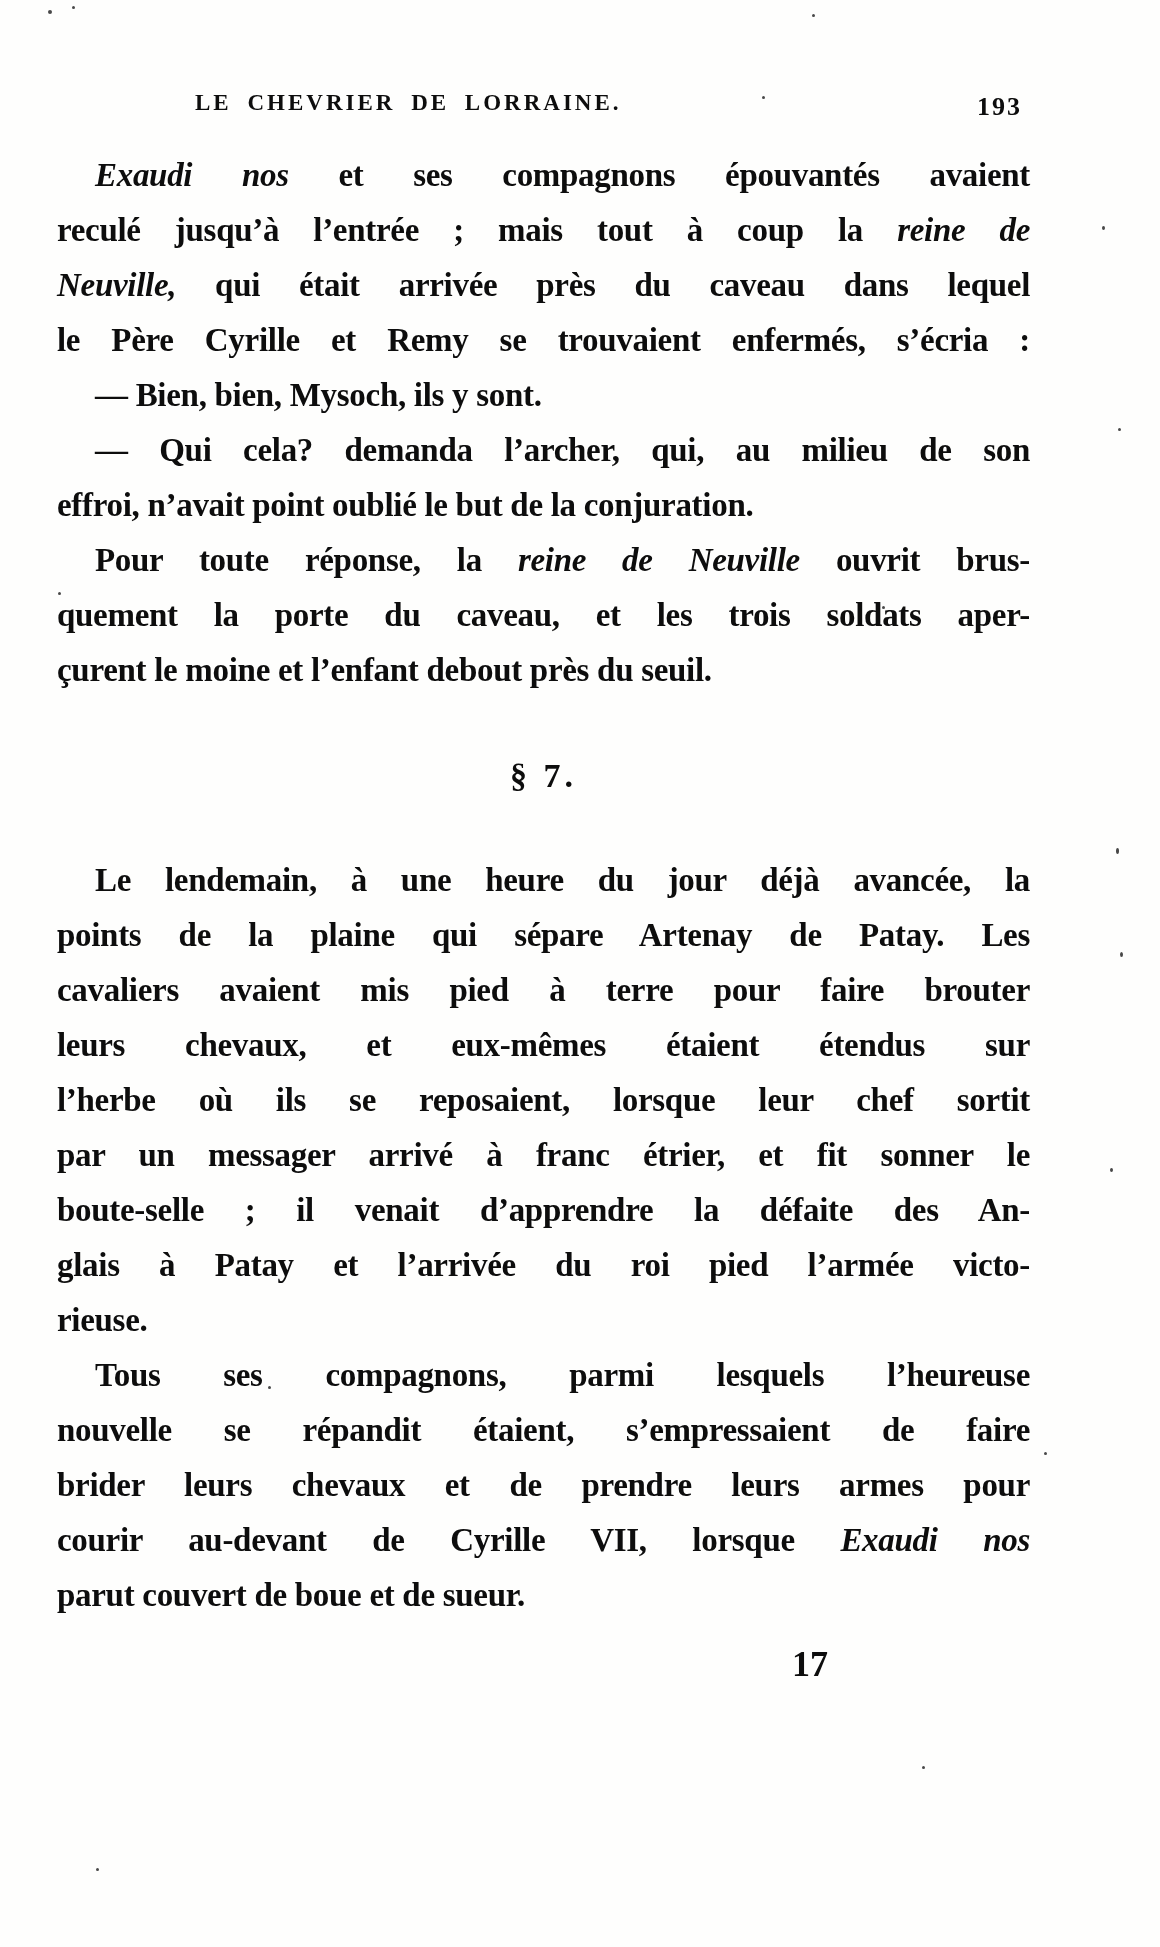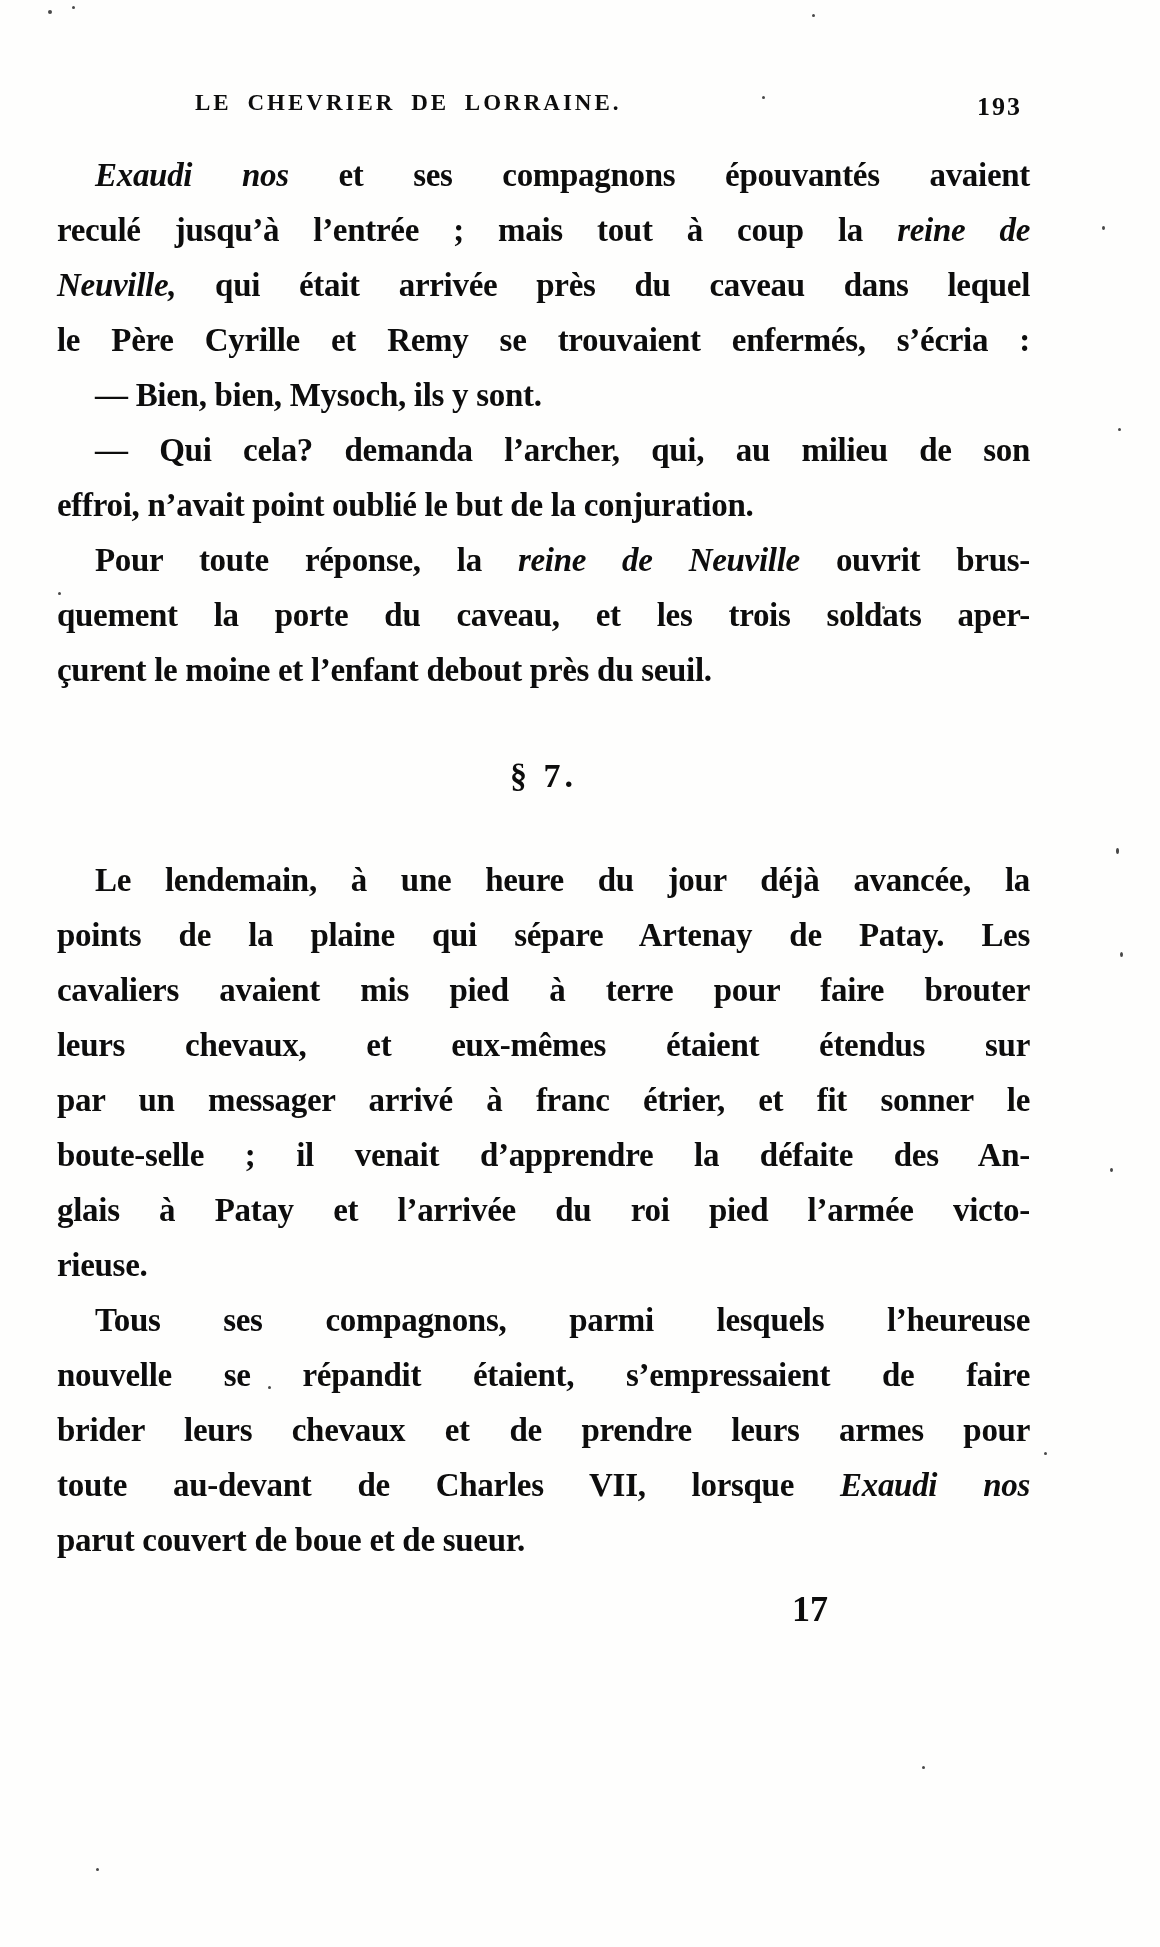--- a/index.html
+++ b/index.html
@@ -102,30 +102,31 @@
         <div class="line just ind"><span>Pour toute réponse, la </span><span class="it">reine de Neuville</span><span> ouvrit brus-</span></div>
         <div class="line just"><span>quement la porte du caveau, et les trois soldats aper-</span></div>
         <div class="line"><span>çurent le moine et l’enfant debout près du seuil.</span></div>
       </div>
       <div class="heading">§ 7.</div>
       <div class="paragraph">
         <div class="line just ind"><span>Le lendemain, à une heure du jour déjà avancée, la</span></div>
         <div class="line just"><span>points de la plaine qui sépare Artenay de Patay. Les</span></div>
         <div class="line just"><span>cavaliers avaient mis pied à terre pour faire brouter</span></div>
         <div class="line just"><span>leurs chevaux, et eux-mêmes étaient étendus sur</span></div>
+        <div class="line just"><span>l’herbe où ils se reposaient, lorsque leur chef sortit</span></div>
         <div class="line just"><span>par un messager arrivé à franc étrier, et fit sonner le</span></div>
         <div class="line just"><span>boute-selle ; il venait d’apprendre la défaite des An-</span></div>
         <div class="line just"><span>glais à Patay et l’arrivée du roi pied l’armée victo-</span></div>
         <div class="line"><span>rieuse.</span></div>
       </div>
       <div class="paragraph">
         <div class="line just ind"><span>Tous ses compagnons, parmi lesquels l’heureuse</span></div>
         <div class="line just"><span>nouvelle se répandit étaient, s’empressaient de faire</span></div>
         <div class="line just"><span>brider leurs chevaux et de prendre leurs armes pour</span></div>
-        <div class="line just"><span>toute au-devant de Charles VII, lorsque </span><span class="it">Exaudi nos</span></div>
+        <div class="line just"><span>courir au-devant de Cyrille VII, lorsque </span><span class="it">Exaudi nos</span></div>
         <div class="line"><span>parut couvert de boue et de sueur.</span></div>
       </div>
       <div class="signature">17</div>
     </div>
 
   <div class="speckle" style="left:48px; top:10px; width:4px; height:4px;"></div>
   <div class="speckle" style="left:72px; top:6px; width:3px; height:3px;"></div>
   <div class="speckle" style="left:812px; top:14px; width:3px; height:3px;"></div>
   <div class="speckle" style="left:762px; top:96px; width:3px; height:3px;"></div>
   <div class="speckle" style="left:1102px; top:226px; width:3px; height:4px;"></div>

